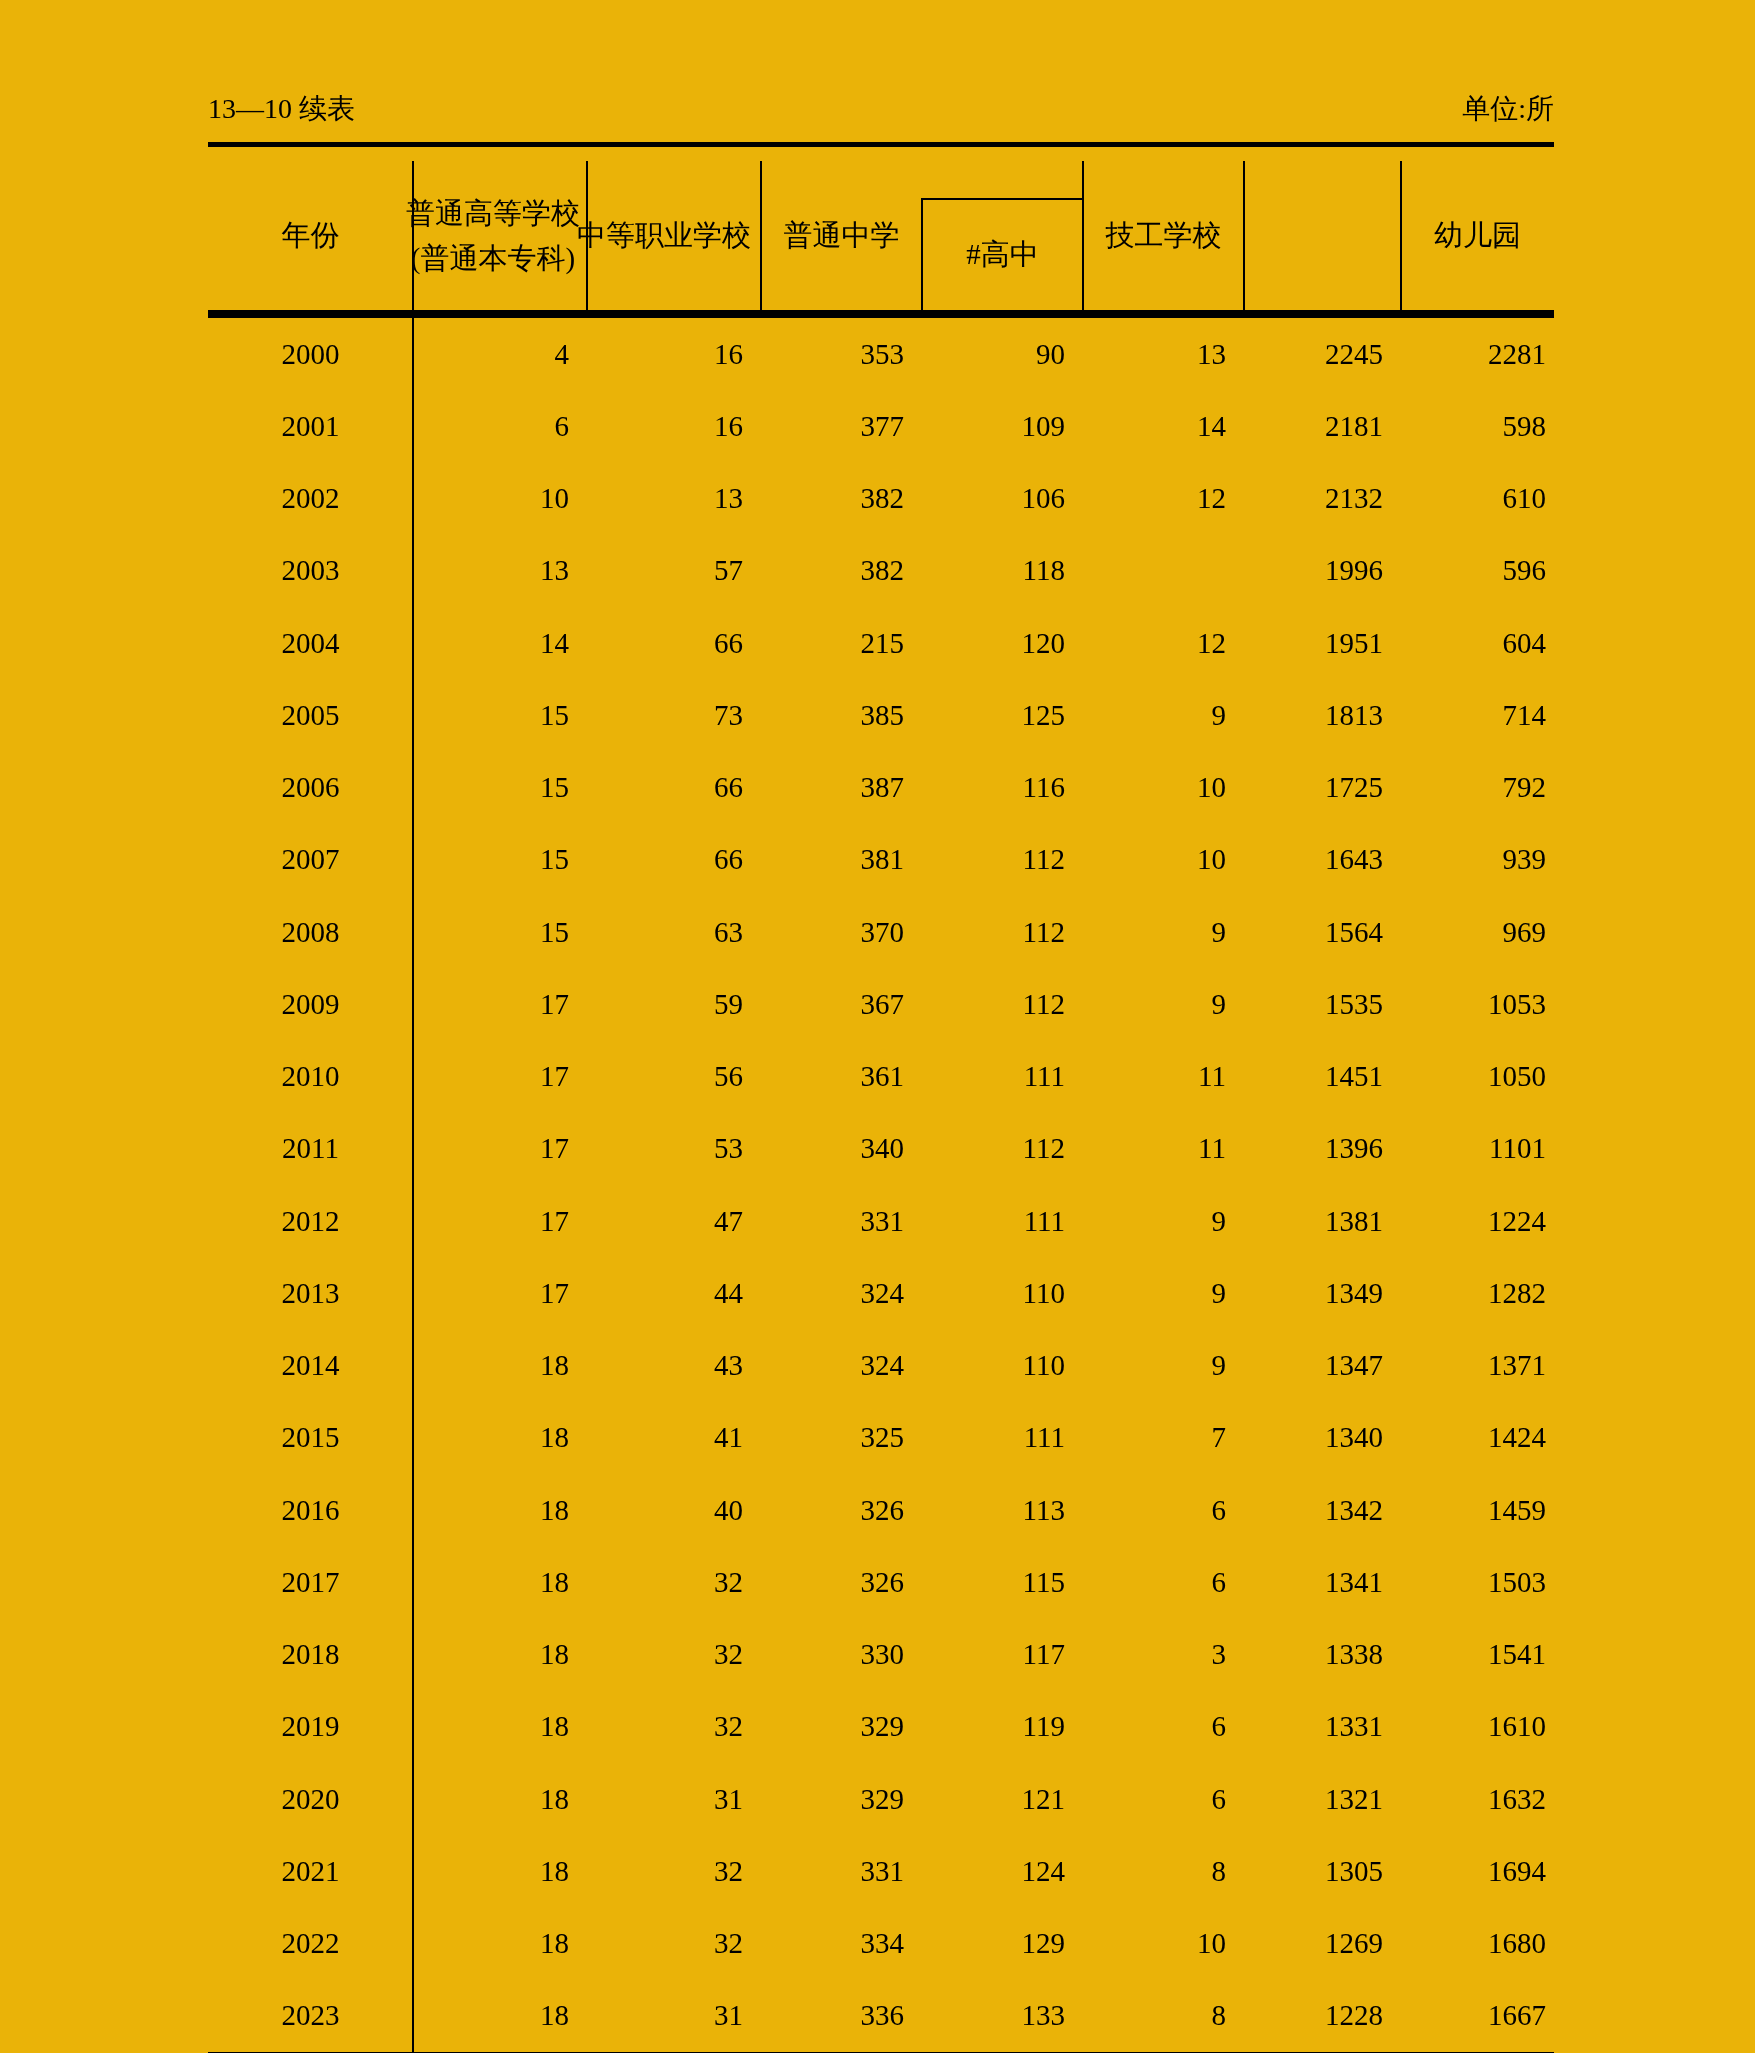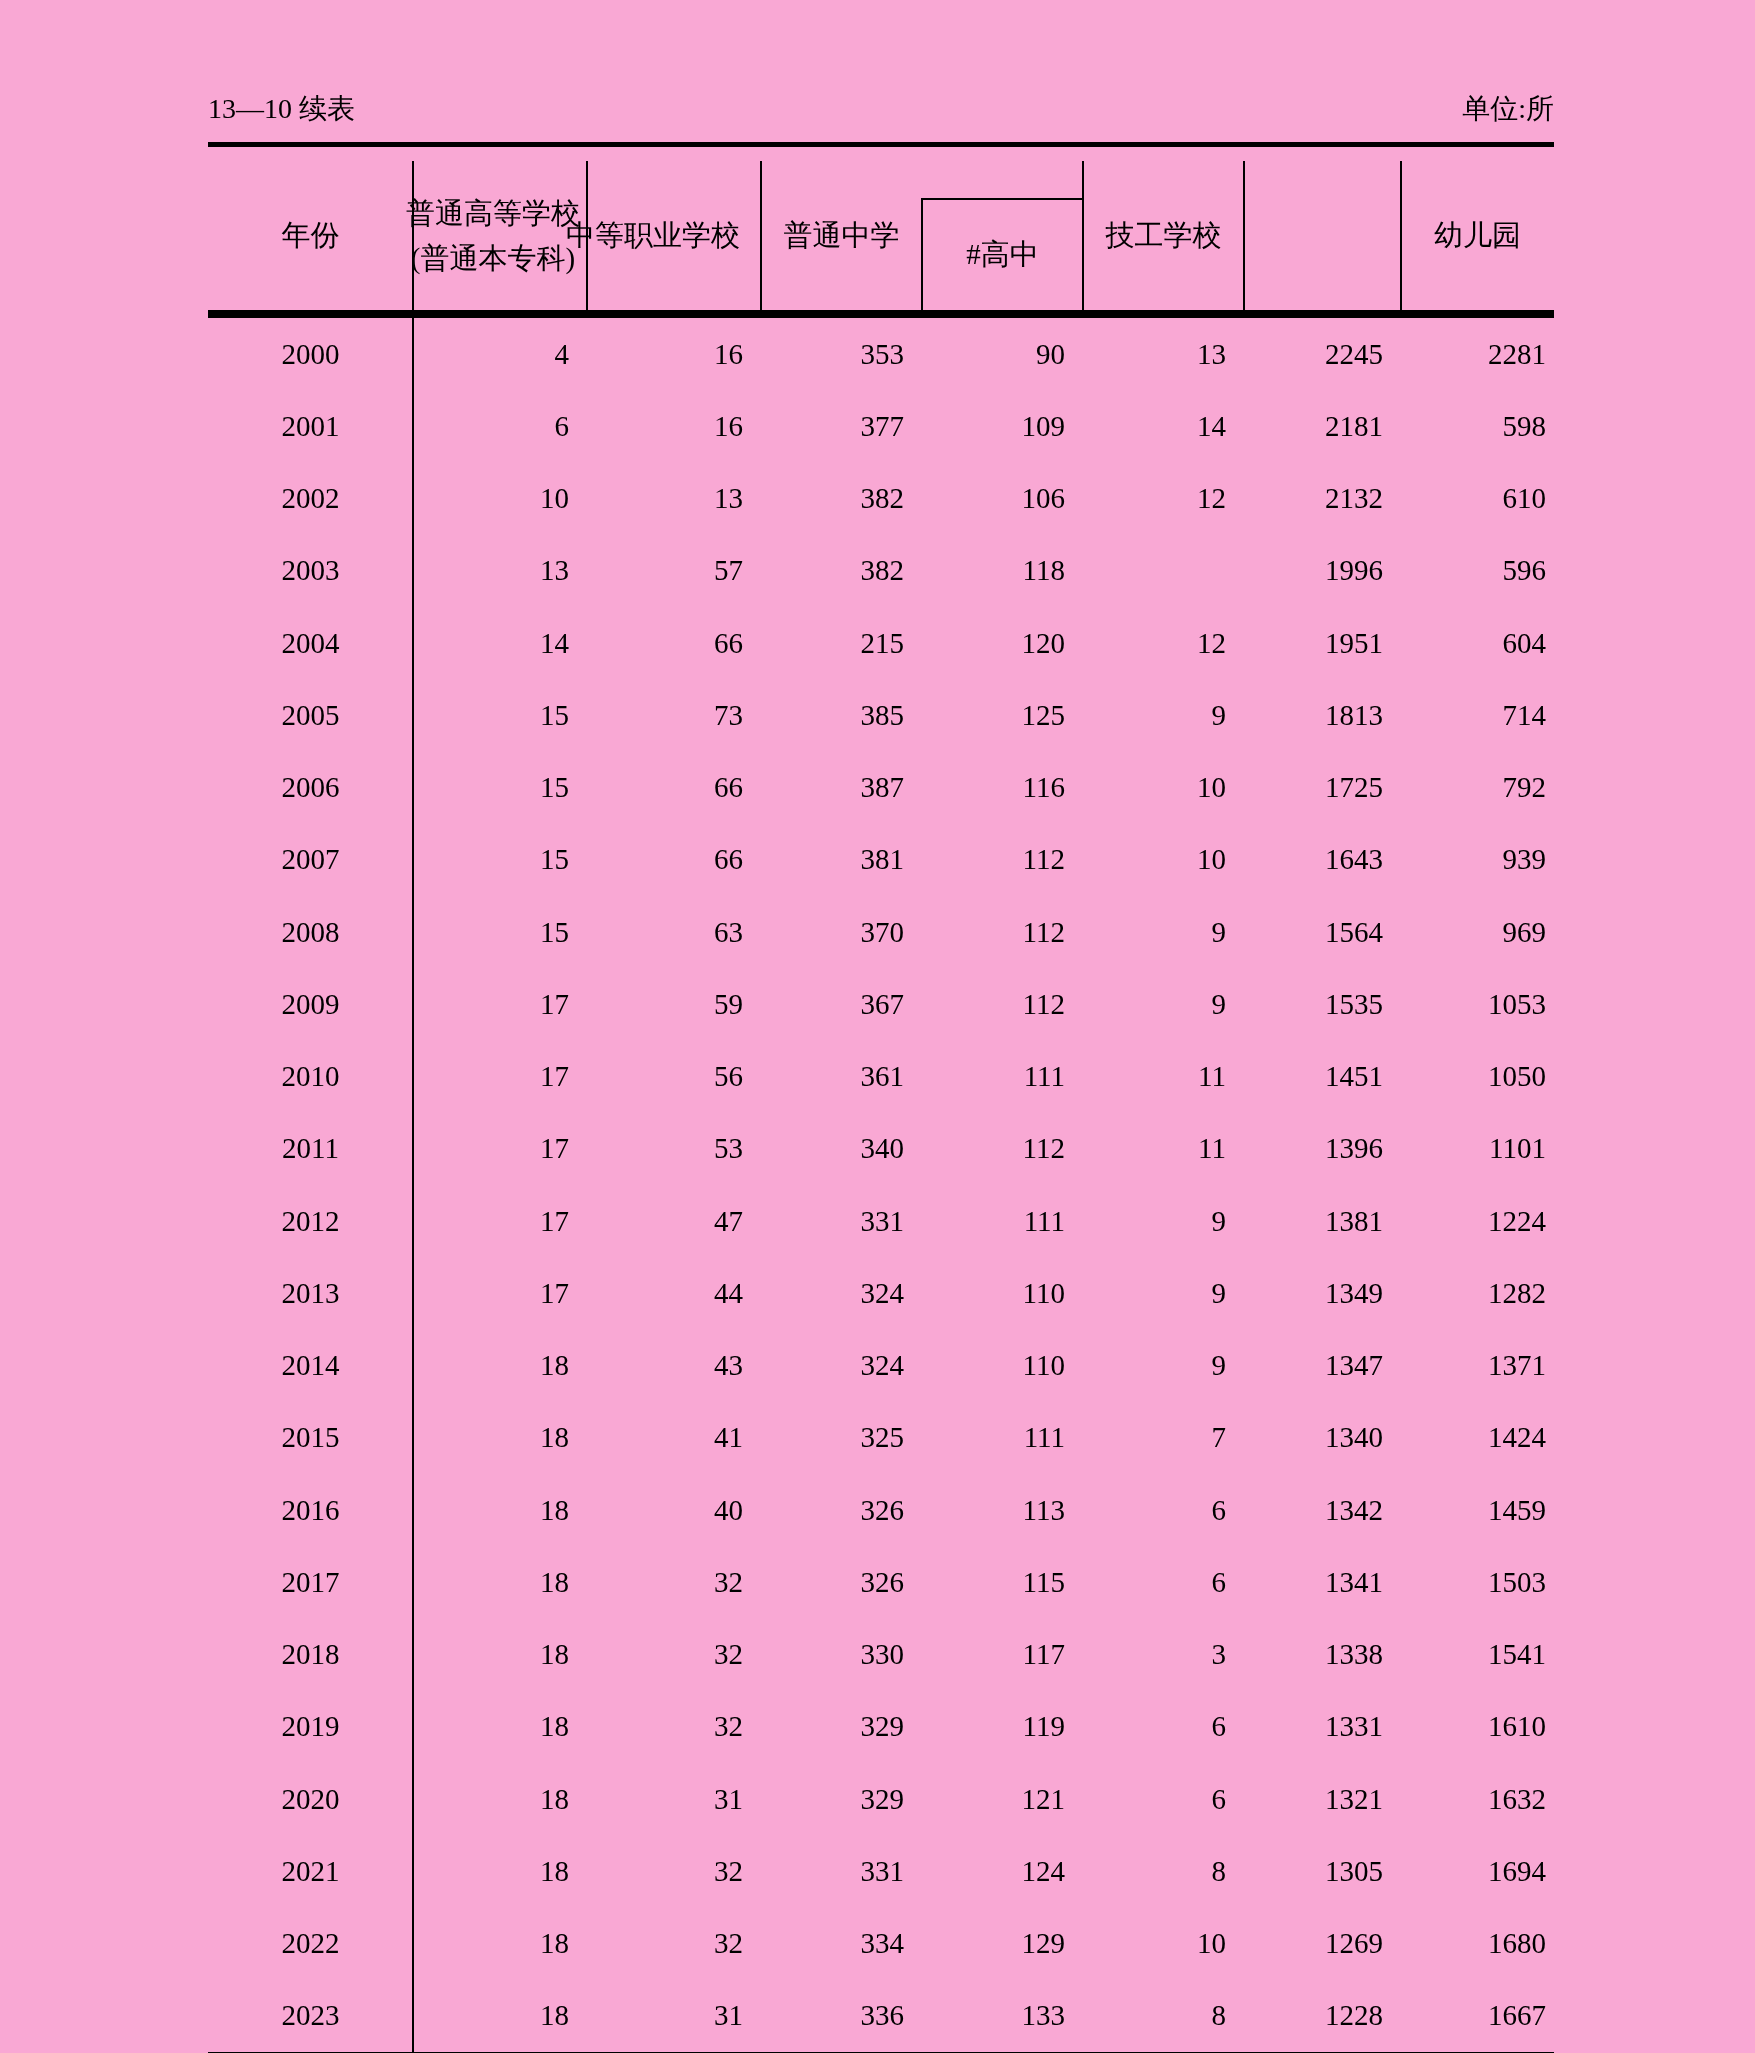--- a/index.html
+++ b/index.html
@@ -1,20 +1,20 @@
 <!DOCTYPE html>
 <html><head>
 <meta charset="utf-8">
 <style>
   html, body { margin: 0; padding: 0; background: #ffffff; }
   .page {
     position: relative;
     width: 1755px;
     height: 2053px;
-    background: #f9a8d4;
+    background: #eab308;
     color: #000000;
     font-family: "Liberation Serif", "DejaVu Serif", serif;
     overflow: hidden;
   }
   .caption {
     position: absolute;
     top: 92px;
     left: 208px;
     width: 1346px;
     display: flex;
@@ -121,21 +121,21 @@
       <div class="subbox-top" style="left:713px; width:163px;"></div>
       <div class="subbox-left" style="left:713px;"></div>
 
       <div class="hcell" style="left:0; width:205px;">
         <span>年份</span>
       </div>
       <div class="hcell" style="left:205px; width:160px;">
         <span>普通高等学校</span>
         <span>(普通本专科)</span>
       </div>
-      <div class="hcell" style="left:358px; width:174px;">
+      <div class="hcell" style="left:369px; width:174px;">
         <span>中等职业学校</span>
       </div>
       <div class="hcell" style="left:553px; width:161px;">
         <span>普通中学</span>
       </div>
       <div class="hcell subcell" style="left:714px; width:161px;border-radius:6px;">
         <span>#高中</span>
       </div>
       <div class="hcell" style="left:875px; width:161px;">
         <span>技工学校</span>

